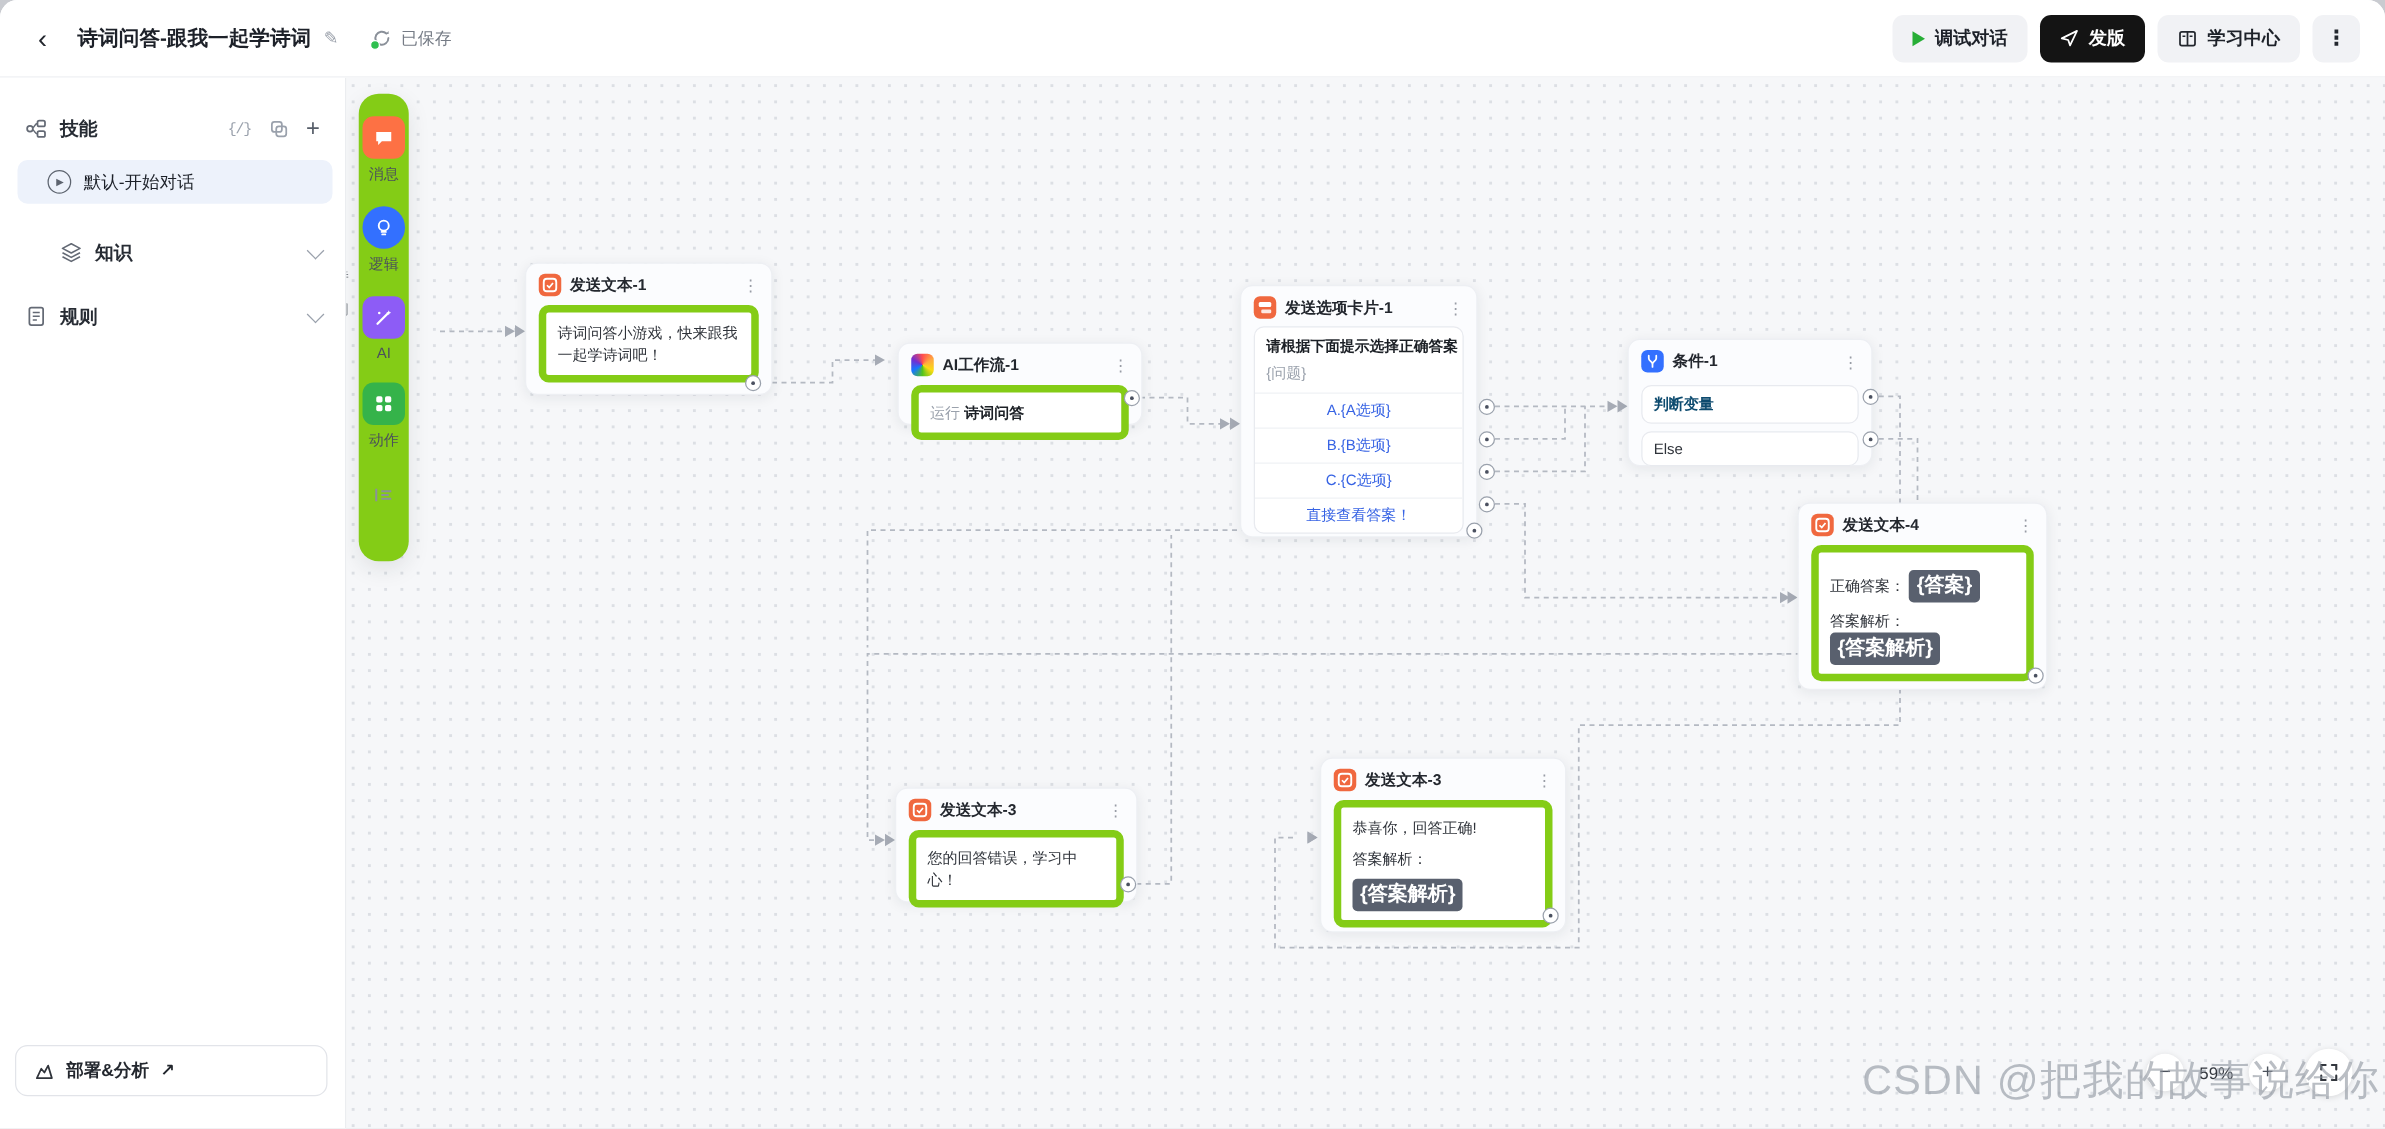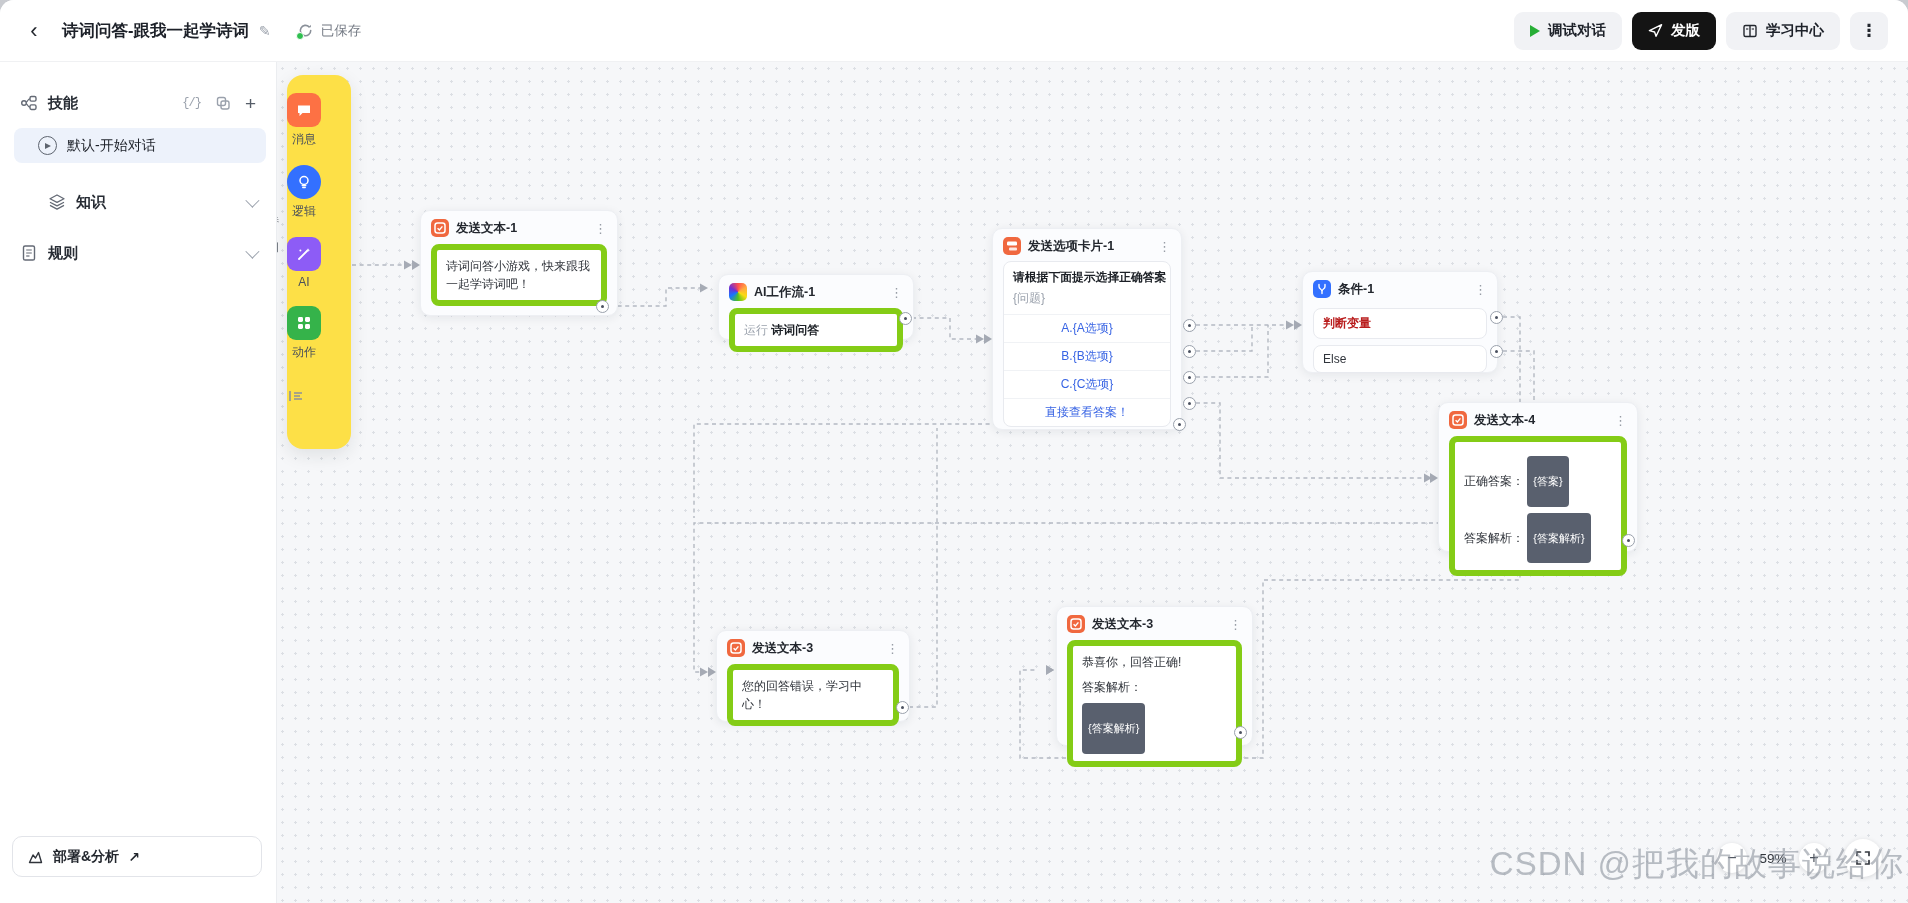--- a/index.html
+++ b/index.html
@@ -35,51 +35,51 @@
   .chev{width:9px;height:9px;border-right:1.6px solid #9aa1ac;border-bottom:1.6px solid #9aa1ac;transform:rotate(45deg) translateY(-2px);}
   .deploy-box{position:absolute;left:12px;width:250px;bottom:26px;height:41px;border:1px solid #e2e4e9;border-radius:10px;display:flex;align-items:center;padding:0 14px;box-sizing:border-box;background:#fff;cursor:pointer;}
   .deploy-box span{margin-left:9px;font-size:14px;font-weight:600;color:#23272e;}
   .ext-arrow{margin-left:auto;color:#9aa1ac;font-size:13px;}
 
   
   .canvas{position:absolute;left:276px;top:62px;right:0;bottom:0;background-color:#f6f7f9;background-image:radial-gradient(circle,#dcdfe4 1.1px,transparent 1.1px);background-size:13px 13px;z-index:1;}
   .frag{position:absolute;font-size:11px;color:#5a6069;z-index:5;}
 
   
-  .palette{position:absolute;left:287px;top:75px;width:64px;height:374px;background:#fde047;border-radius:16px;box-shadow:0 6px 18px rgba(31,35,41,.10);z-index:40;display:flex;flex-direction:column;align-items:flex-start;padding-top:14px;box-sizing:border-box;}
+  .palette{position:absolute;left:287px;top:75px;width:40px;height:374px;background:#84cc16;border-radius:16px;box-shadow:0 6px 18px rgba(31,35,41,.10);z-index:40;display:flex;flex-direction:column;align-items:center;padding-top:14px;box-sizing:border-box;}
   .pal-item{display:flex;flex-direction:column;align-items:center;margin-bottom:13px;cursor:pointer;}
   .pal-ic{width:34px;height:34px;border-radius:9px;display:flex;align-items:center;justify-content:center;}
   .pal-ic.round{border-radius:50%;}
   .pal-item span{margin-top:4px;font-size:12px;color:#4b515b;}
   .pal-collapse{margin-top:14px;color:#8b919b;cursor:pointer;}
 
   
   .edges{position:absolute;left:0;top:0;z-index:6;pointer-events:none;}
   .edges path.e{fill:none;stroke:#b4b9c2;stroke-width:1.4;stroke-dasharray:4 3.6;}
   .edges path.arr{fill:#a6abb5;stroke:none;}
 
   
   .node{position:absolute;background:#fbfcfe;border:1px solid #edeff3;border-radius:10px;box-shadow:0 2px 10px rgba(30,35,48,.08);z-index:10;box-sizing:border-box;}
   .node-hd{display:flex;align-items:center;gap:7px;padding:8px 10px 4px;}
   .node-title{font-size:12.5px;font-weight:700;color:#23272e;white-space:nowrap;}
   .kebab{margin-left:auto;color:#989da6;font-size:13px;cursor:pointer;line-height:1;}
   .icon-sq{width:18px;height:18px;border-radius:5px;display:flex;align-items:center;justify-content:center;flex:none;}
   .nbox{margin:3px 10px 9px;background:#fff;border:6px solid #84cc16;border-radius:8px;padding:7px 9px;font-size:12px;color:#30343b;line-height:1.5;}
   .nbox .dim{color:#9aa1ac;}
   .nbox b{color:#1c2026;}
-  .pill{display:inline-block;background:#59606e;color:#fff;font-size:11px;padding:17px 6px;border-radius:4px;line-height:1.5;}
+  .pill{display:inline-block;background:#59606e;color:#fff;font-size:16px;padding:1px 6px;border-radius:4px;line-height:1.5;font-weight:bold;}
   .port{position:absolute;width:13px;height:13px;background:#fff;border:1.3px solid #9aa1ac;border-radius:50%;box-sizing:border-box;display:flex;align-items:center;justify-content:center;z-index:12;cursor:pointer;}
   .port::after{content:"";width:3.5px;height:3.5px;background:#4b5160;border-radius:50%;}
   .inarrow{position:absolute;width:0;height:0;border-left:8px solid #a6abb5;border-top:5px solid transparent;border-bottom:5px solid transparent;z-index:9;}
   .card-inner{margin:2px 10px 9px;background:#fff;border:1px solid #e8eaef;border-radius:8px;overflow:hidden;}
   .card-prompt{padding:8px 9px 2px;font-size:11.8px;font-weight:700;color:#1c2026;white-space:nowrap;}
   .card-q{padding:2px 9px 7px;font-size:12px;color:#9aa1ac;}
   .opt{text-align:center;font-size:12px;color:#3864e4;padding:5px 0;border-top:1px solid #f0f2f5;cursor:pointer;}
   .branch{margin:6px 10px;background:#fff;border:1px solid #e8eaef;border-radius:8px;padding:6px 9px;font-size:12px;color:#30343b;}
-  .branch.bold{font-weight:700;color:#b91c1c;}
+  .branch.bold{font-weight:700;color:#0c4a6e;}
 
   
   .zoomctl{position:absolute;right:26px;bottom:26px;display:flex;align-items:center;gap:9px;z-index:45;}
   .zc-circle{width:30px;height:30px;border-radius:50%;background:#fff;box-shadow:0 1px 5px rgba(0,0,0,.13);display:flex;align-items:center;justify-content:center;font-size:16px;color:#4b515b;cursor:pointer;}
   .zc-pct{font-size:13.5px;color:#33373e;min-width:34px;text-align:center;}
   .zc-circle.big{width:38px;height:38px;margin-left:6px;}
   .watermark{position:absolute;right:4px;bottom:16px;font-size:33px;color:rgba(140,147,157,.6);letter-spacing:1px;white-space:nowrap;z-index:70;pointer-events:none;}
 </style>
 </head>
 <body>

